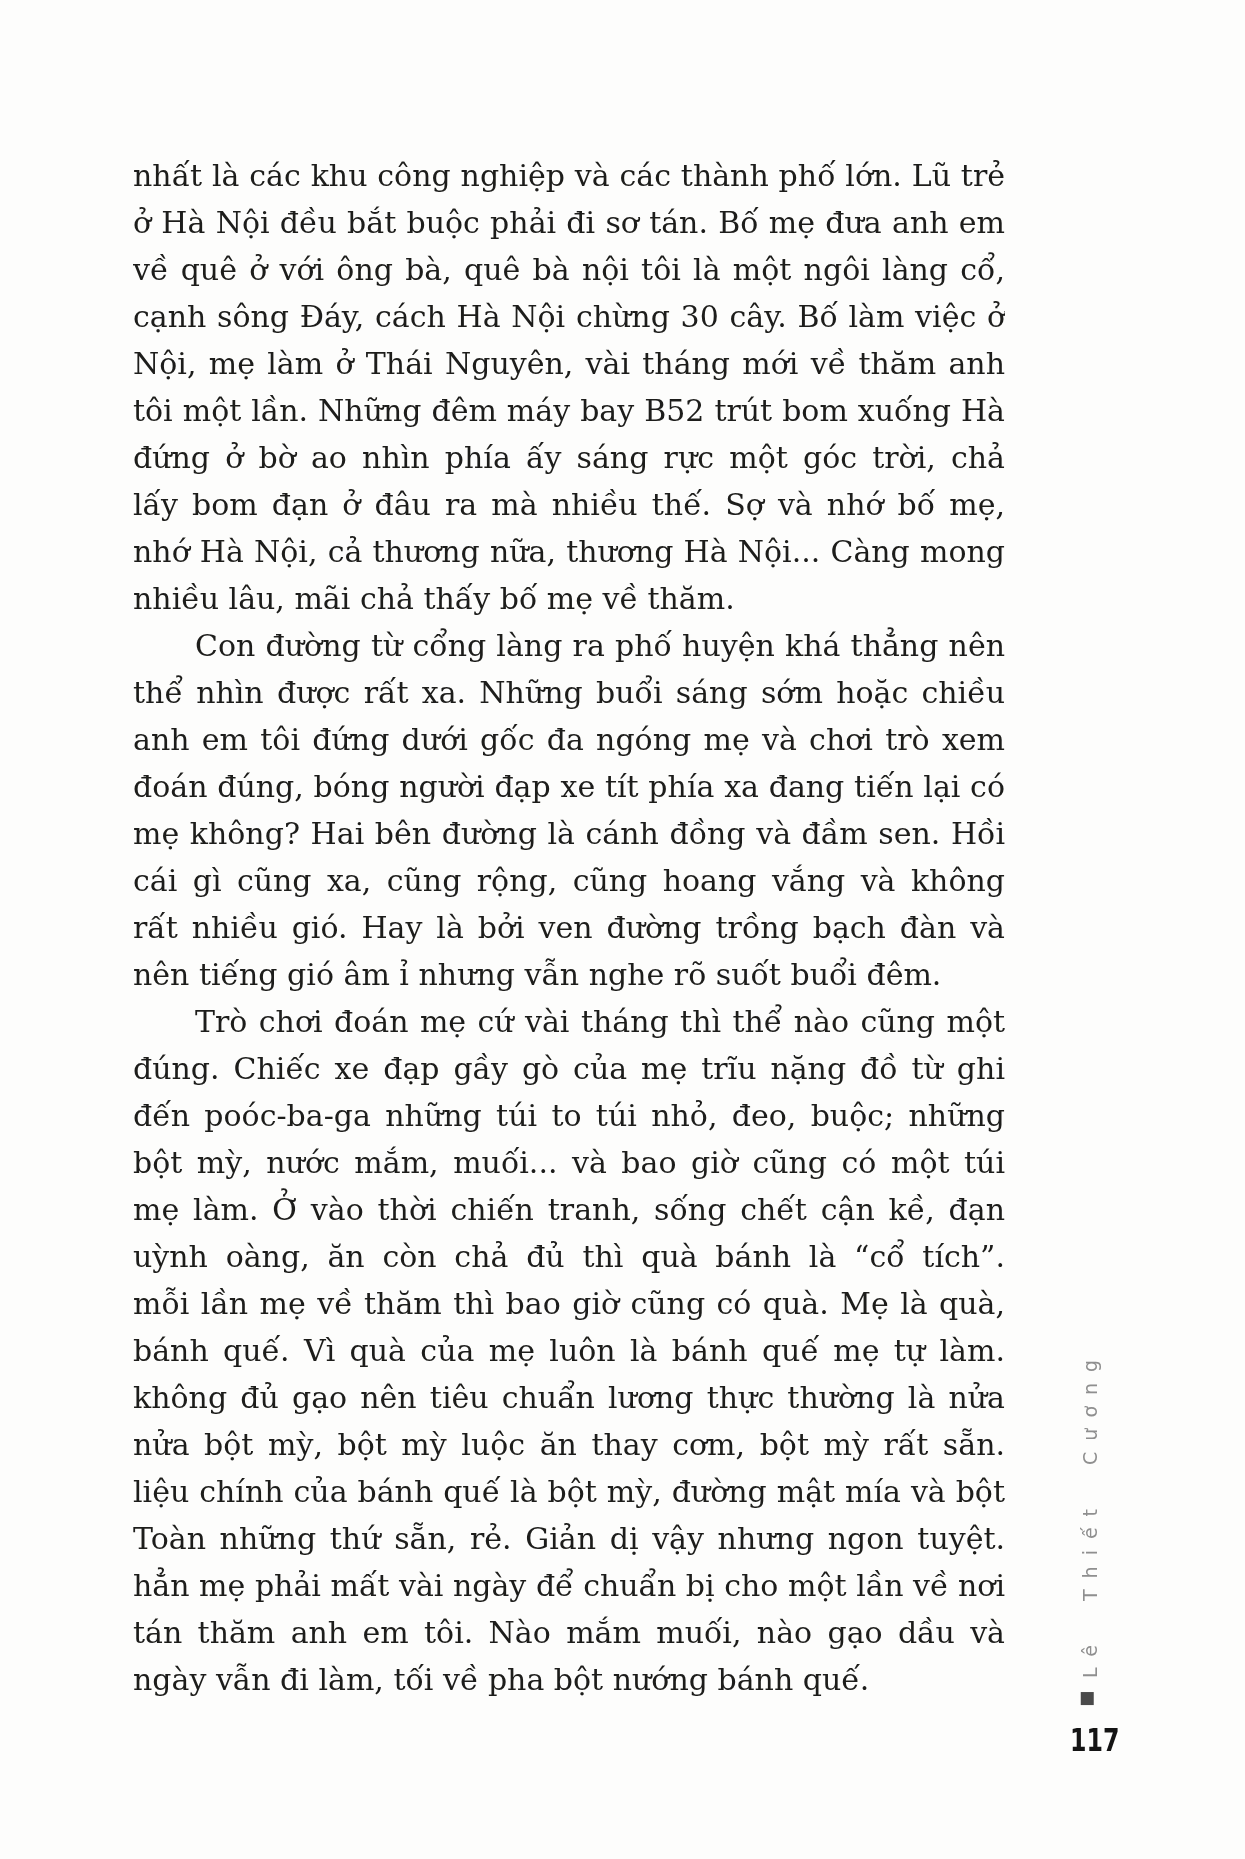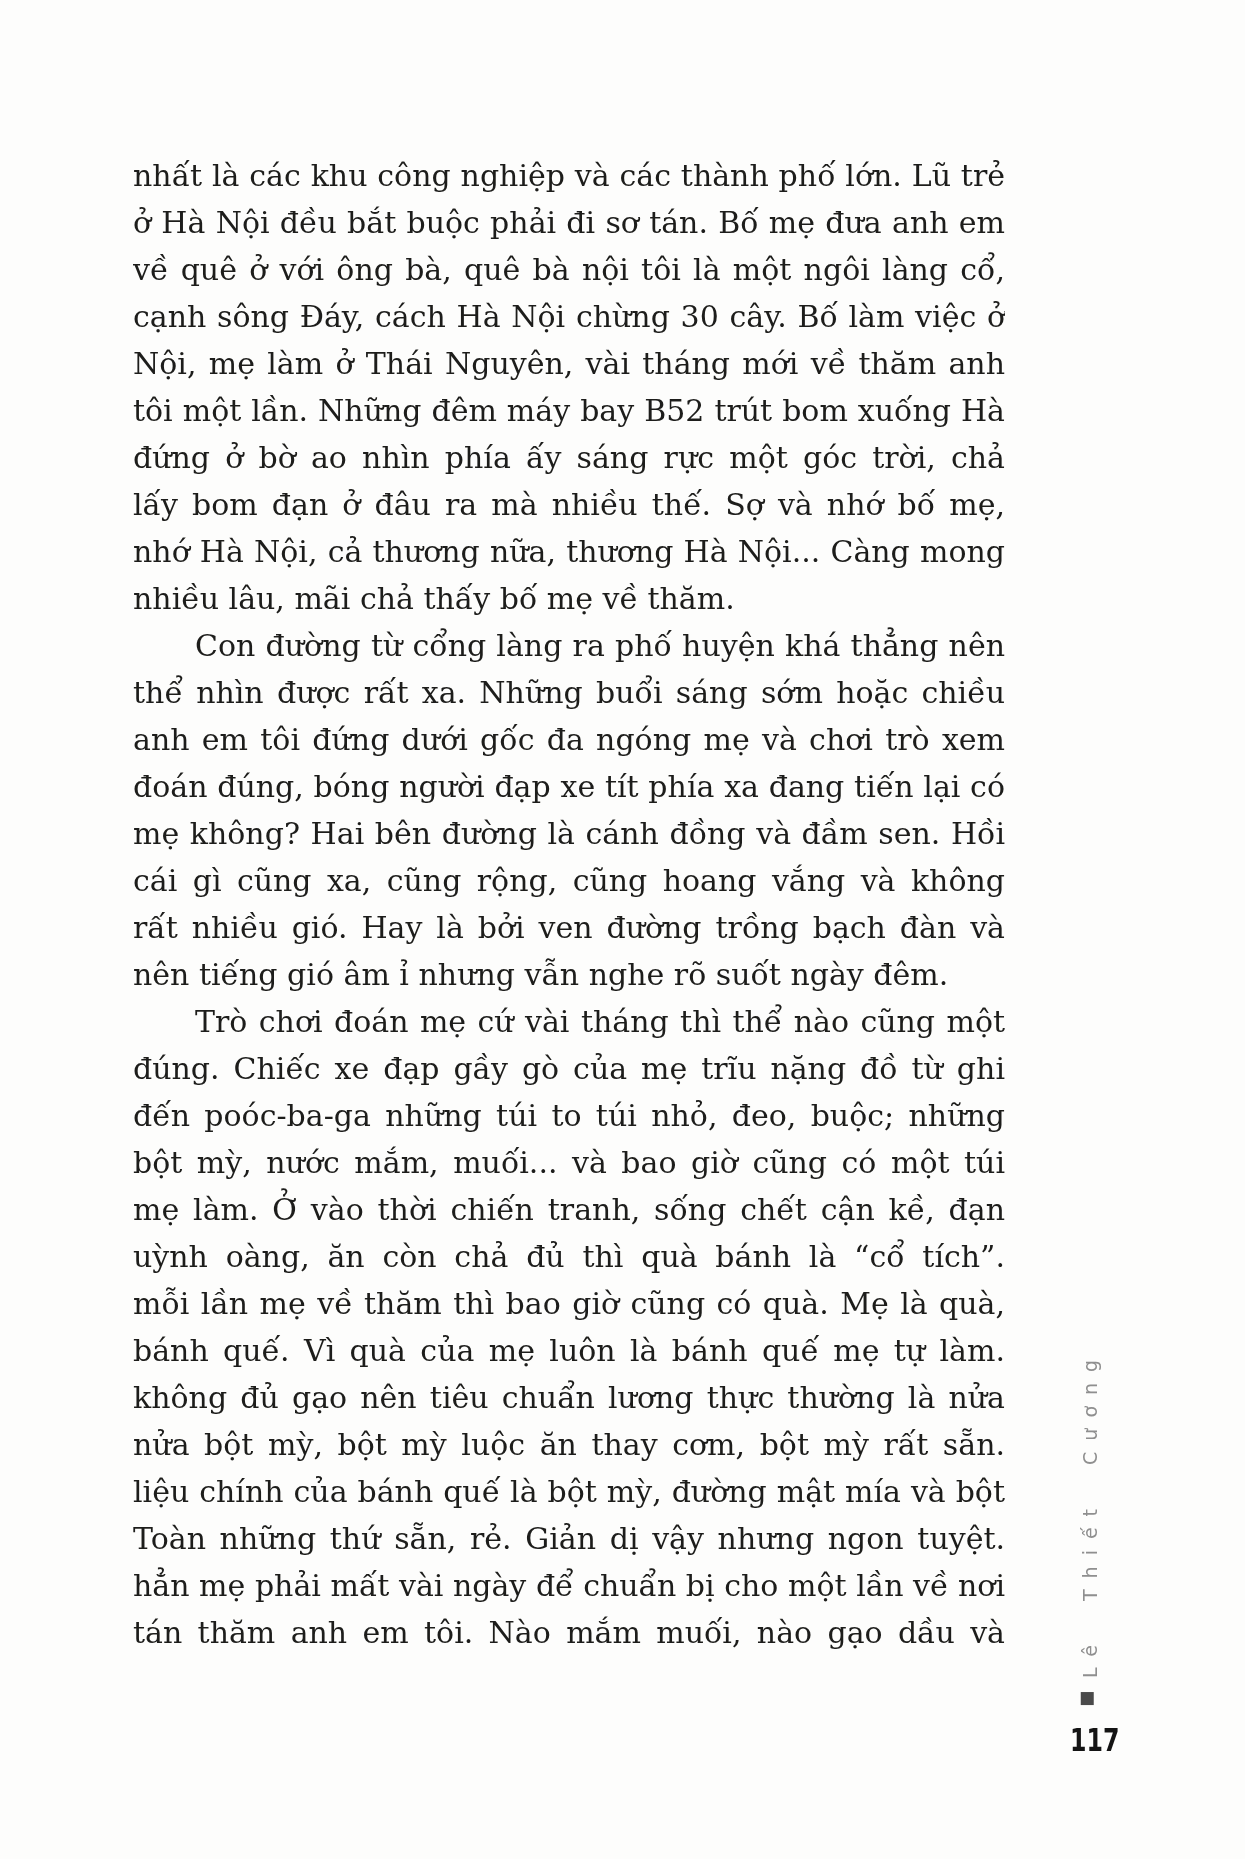--- a/index.html
+++ b/index.html
@@ -92,37 +92,38 @@
         <div class="line last">nhiều lâu, mãi chả thấy bố mẹ về thăm.</div>
       </div>
     <div class="paragraph">
         <div class="line indent">Con đường từ cổng làng ra phố huyện khá thẳng nên có</div>
         <div class="line">thể nhìn được rất xa. Những buổi sáng sớm hoặc chiều dài,</div>
         <div class="line">anh em tôi đứng dưới gốc đa ngóng mẹ và chơi trò xem ai</div>
         <div class="line">đoán đúng, bóng người đạp xe tít phía xa đang tiến lại có phải</div>
         <div class="line">mẹ không? Hai bên đường là cánh đồng và đầm sen. Hồi ấy,</div>
         <div class="line">cái gì cũng xa, cũng rộng, cũng hoang vắng và không hiểu sao</div>
         <div class="line">rất nhiều gió. Hay là bởi ven đường trồng bạch đàn và phi lao</div>
-        <div class="line last">nên tiếng gió âm ỉ nhưng vẫn nghe rõ suốt ngày đêm.</div>
+        <div class="line last">nên tiếng gió âm ỉ nhưng vẫn nghe rõ suốt buổi đêm.</div>
       </div>
     <div class="paragraph">
         <div class="line indent">Trò chơi đoán mẹ cứ vài tháng thì thể nào cũng một lần</div>
         <div class="line">đúng. Chiếc xe đạp gầy gò của mẹ trĩu nặng đồ từ ghi đông</div>
         <div class="line">đến poóc-ba-ga những túi to túi nhỏ, đeo, buộc; những gạo,</div>
         <div class="line">bột mỳ, nước mắm, muối... và bao giờ cũng có một túi bánh quế</div>
         <div class="line">mẹ làm. Ở vào thời chiến tranh, sống chết cận kề, đạn bom</div>
         <div class="line">uỳnh oàng, ăn còn chả đủ thì quà bánh là “cổ tích”. Nhưng</div>
         <div class="line">mỗi lần mẹ về thăm thì bao giờ cũng có quà. Mẹ là quà, mẹ là</div>
         <div class="line">bánh quế. Vì quà của mẹ luôn là bánh quế mẹ tự làm. Hồi ấy</div>
         <div class="line">không đủ gạo nên tiêu chuẩn lương thực thường là nửa gạo và</div>
         <div class="line">nửa bột mỳ, bột mỳ luộc ăn thay cơm, bột mỳ rất sẵn. Nguyên</div>
         <div class="line">liệu chính của bánh quế là bột mỳ, đường mật mía và bột quế.</div>
         <div class="line">Toàn những thứ sẵn, rẻ. Giản dị vậy nhưng ngon tuyệt. Chắc</div>
         <div class="line">hẳn mẹ phải mất vài ngày để chuẩn bị cho một lần về nơi sơ</div>
         <div class="line">tán thăm anh em tôi. Nào mắm muối, nào gạo dầu và ngày</div>
+        <div class="line last">ngày vẫn đi làm, tối về pha bột nướng bánh quế.</div>
       </div>
   </div>
 
   <div class="author-vertical">Lê Thiết Cương</div>
 
   <div class="square-marker">■</div>
 
   <div class="page-number">117</div>
 
 </div>

